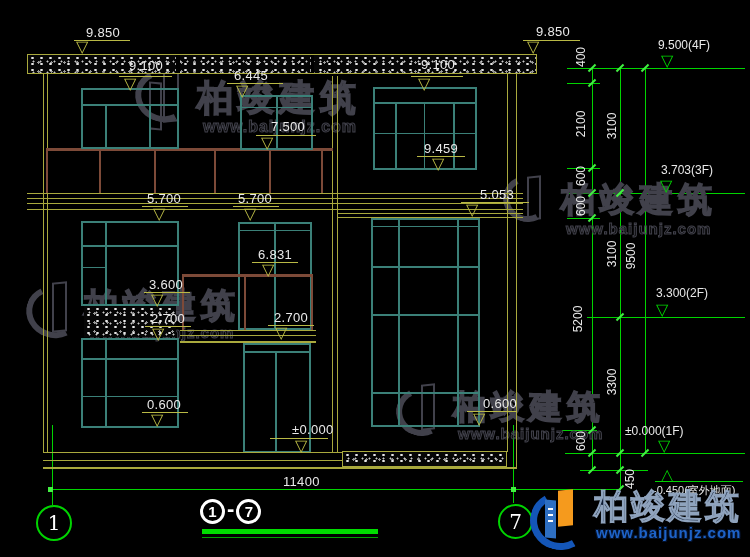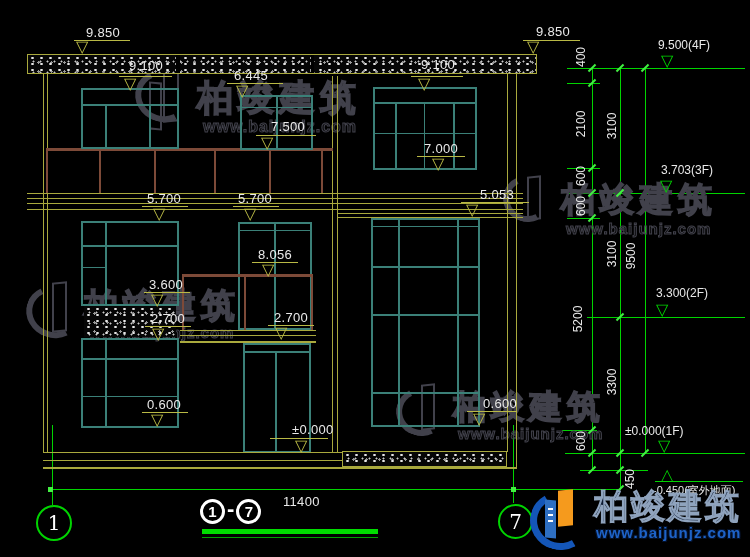--- a/index.html
+++ b/index.html
@@ -194,37 +194,37 @@
   <span class="tri" style="left:418px;top:77px;">▽</span>
 
   <span class="ct" style="left:234px;top:68px;">6.445</span>
   <div class="hl" style="left:227px;top:83px;width:56px;background:var(--dim);z-index:3;"></div>
   <span class="tri" style="left:236px;top:84px;">▽</span>
 
   <span class="ct" style="left:271px;top:119px;">7.500</span>
   <div class="hl" style="left:256px;top:135px;width:60px;background:var(--dim);z-index:3;"></div>
   <span class="tri" style="left:261px;top:136px;">▽</span>
 
-  <span class="ct" style="left:424px;top:141px;">7.000</span>
+  <span class="ct" style="left:424px;top:141px;">9.459</span>
   <div class="hl" style="left:417px;top:156px;width:48px;background:var(--dim);z-index:3;"></div>
   <span class="tri" style="left:432px;top:157px;">▽</span>
 
   <span class="ct" style="left:147px;top:191px;">5.700</span>
   <div class="hl" style="left:142px;top:206px;width:46px;background:var(--dim);z-index:3;"></div>
   <span class="tri" style="left:153px;top:207px;">▽</span>
 
   <span class="ct" style="left:238px;top:191px;">5.700</span>
   <div class="hl" style="left:233px;top:206px;width:46px;background:var(--dim);z-index:3;"></div>
   <span class="tri" style="left:244px;top:207px;">▽</span>
 
   <span class="ct" style="left:480px;top:187px;">5.053</span>
   <div class="hl" style="left:461px;top:202px;width:68px;background:var(--dim);z-index:3;"></div>
   <span class="tri" style="left:466px;top:203px;">▽</span>
 
-  <span class="ct" style="left:258px;top:247px;">8.056</span>
+  <span class="ct" style="left:258px;top:247px;">6.831</span>
   <div class="hl" style="left:252px;top:262px;width:46px;background:var(--dim);z-index:3;"></div>
   <span class="tri" style="left:262px;top:263px;">▽</span>
 
   <span class="ct" style="left:149px;top:277px;text-align:center;">3.600</span>
   <div class="hl" style="left:144px;top:292px;width:46px;background:var(--dim);z-index:3;"></div>
   <span class="tri" style="left:151px;top:293px;">▽</span>
 
   <span class="ct" style="left:151px;top:311px;">2.700</span>
   <div class="hl" style="left:145px;top:326px;width:46px;background:var(--dim);z-index:3;"></div>
   <span class="tri" style="left:152px;top:327px;">▽</span>
@@ -298,21 +298,21 @@
   <span class="rt" style="left:582px;top:119px;">3100</span>
   <span class="rt" style="left:582px;top:247px;">3100</span>
   <span class="rt" style="left:582px;top:375px;">3300</span>
   <span class="rt" style="left:601px;top:249px;">9500</span>
 
   <div class="hl g" style="left:50px;top:489px;width:570px;"></div>
   <div class="sqg" style="left:48px;top:487px;"></div>
   <div class="sqg" style="left:511px;top:487px;"></div>
   <div class="vl g" style="left:52px;top:425px;height:80px;"></div>
   <div class="vl g" style="left:513px;top:425px;height:78px;"></div>
-  <span class="ct" style="left:283px;top:474px;margin-top:20px;">11400</span>
+  <span class="ct" style="left:283px;top:474px;">11400</span>
 
   <div class="axc" style="left:36px;top:505px;width:32px;height:32px;font-size:20px;">
     <span>1</span>
   </div>
   <div class="axc" style="left:498px;top:504px;width:31px;height:31px;font-size:20px;">
     <span>7</span>
   </div>
 
   <div id="title">
     <span class="tnum">1</span>

